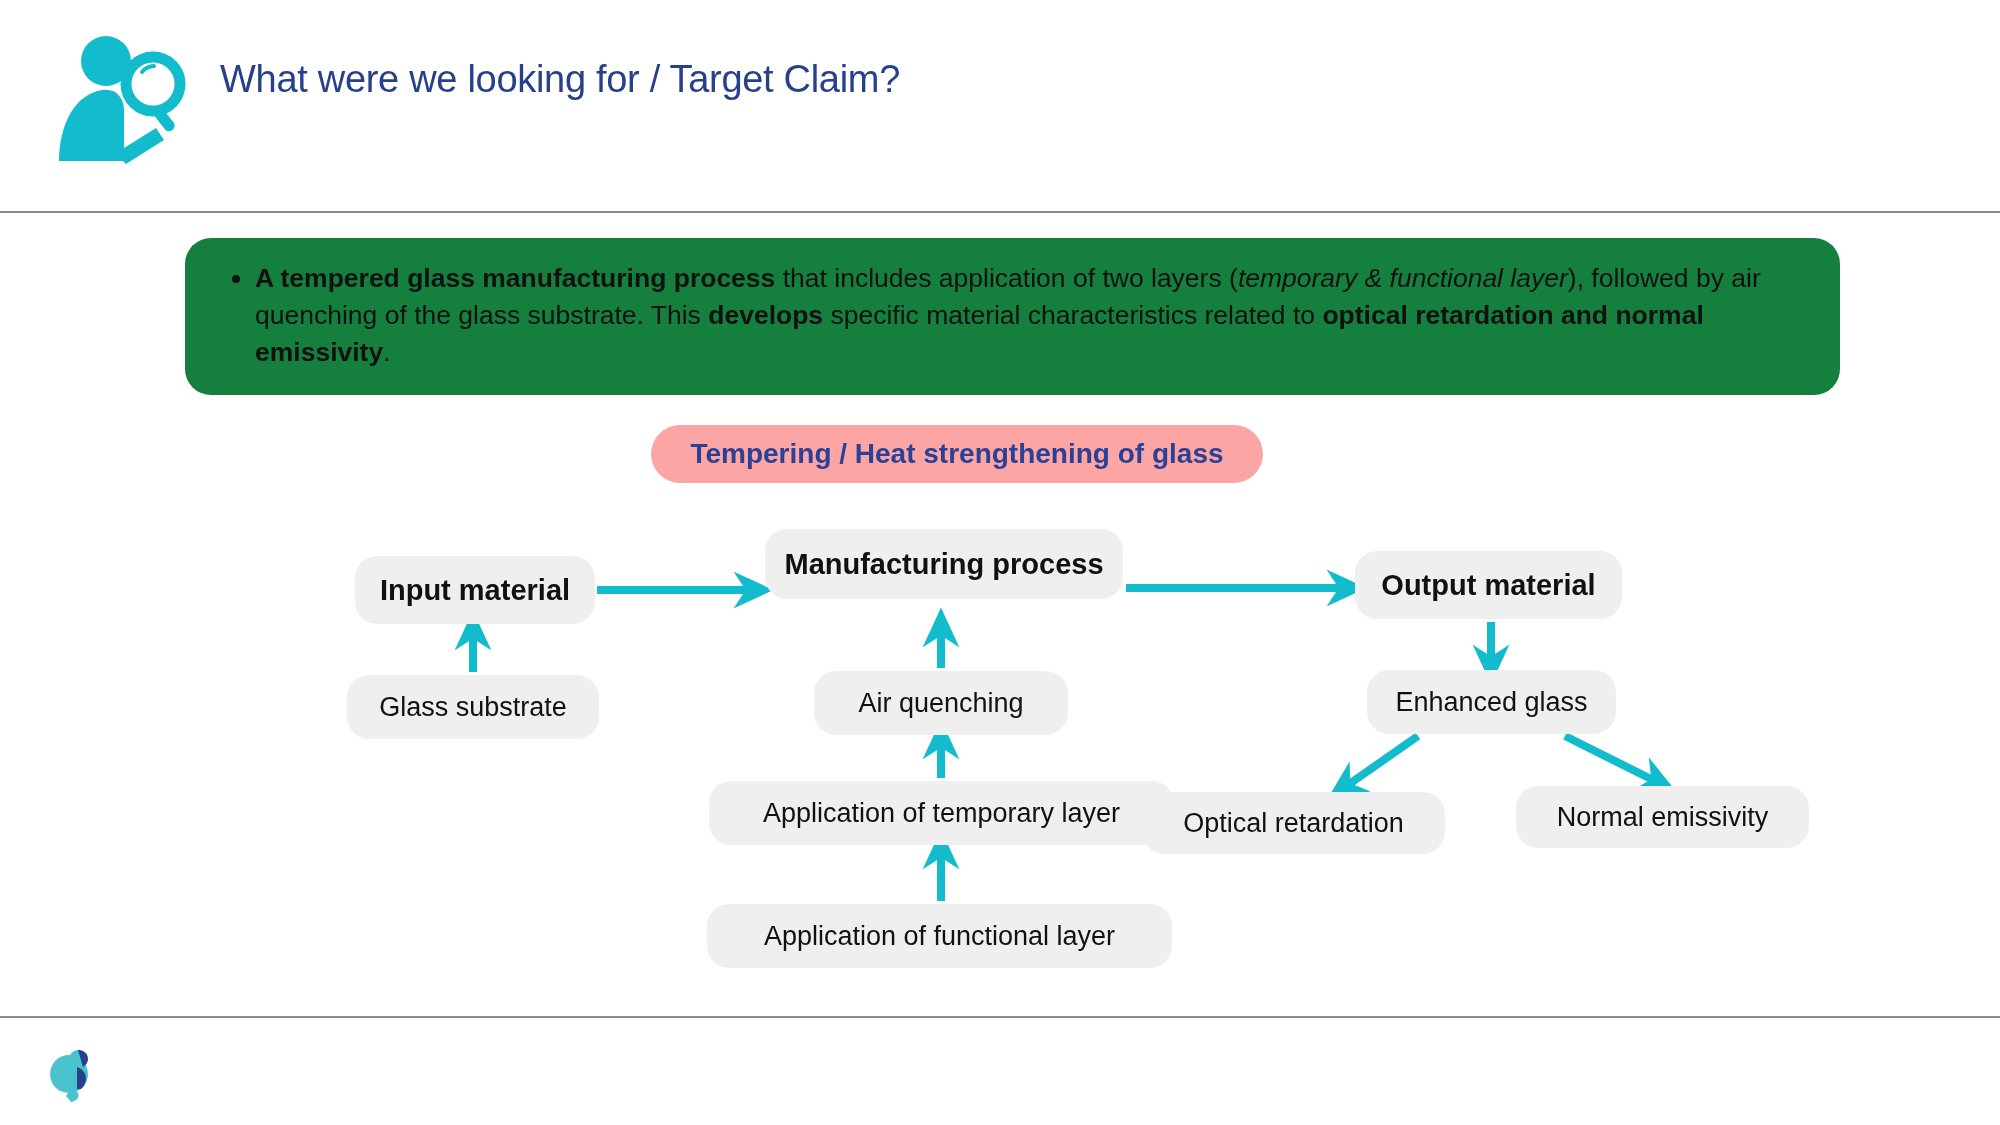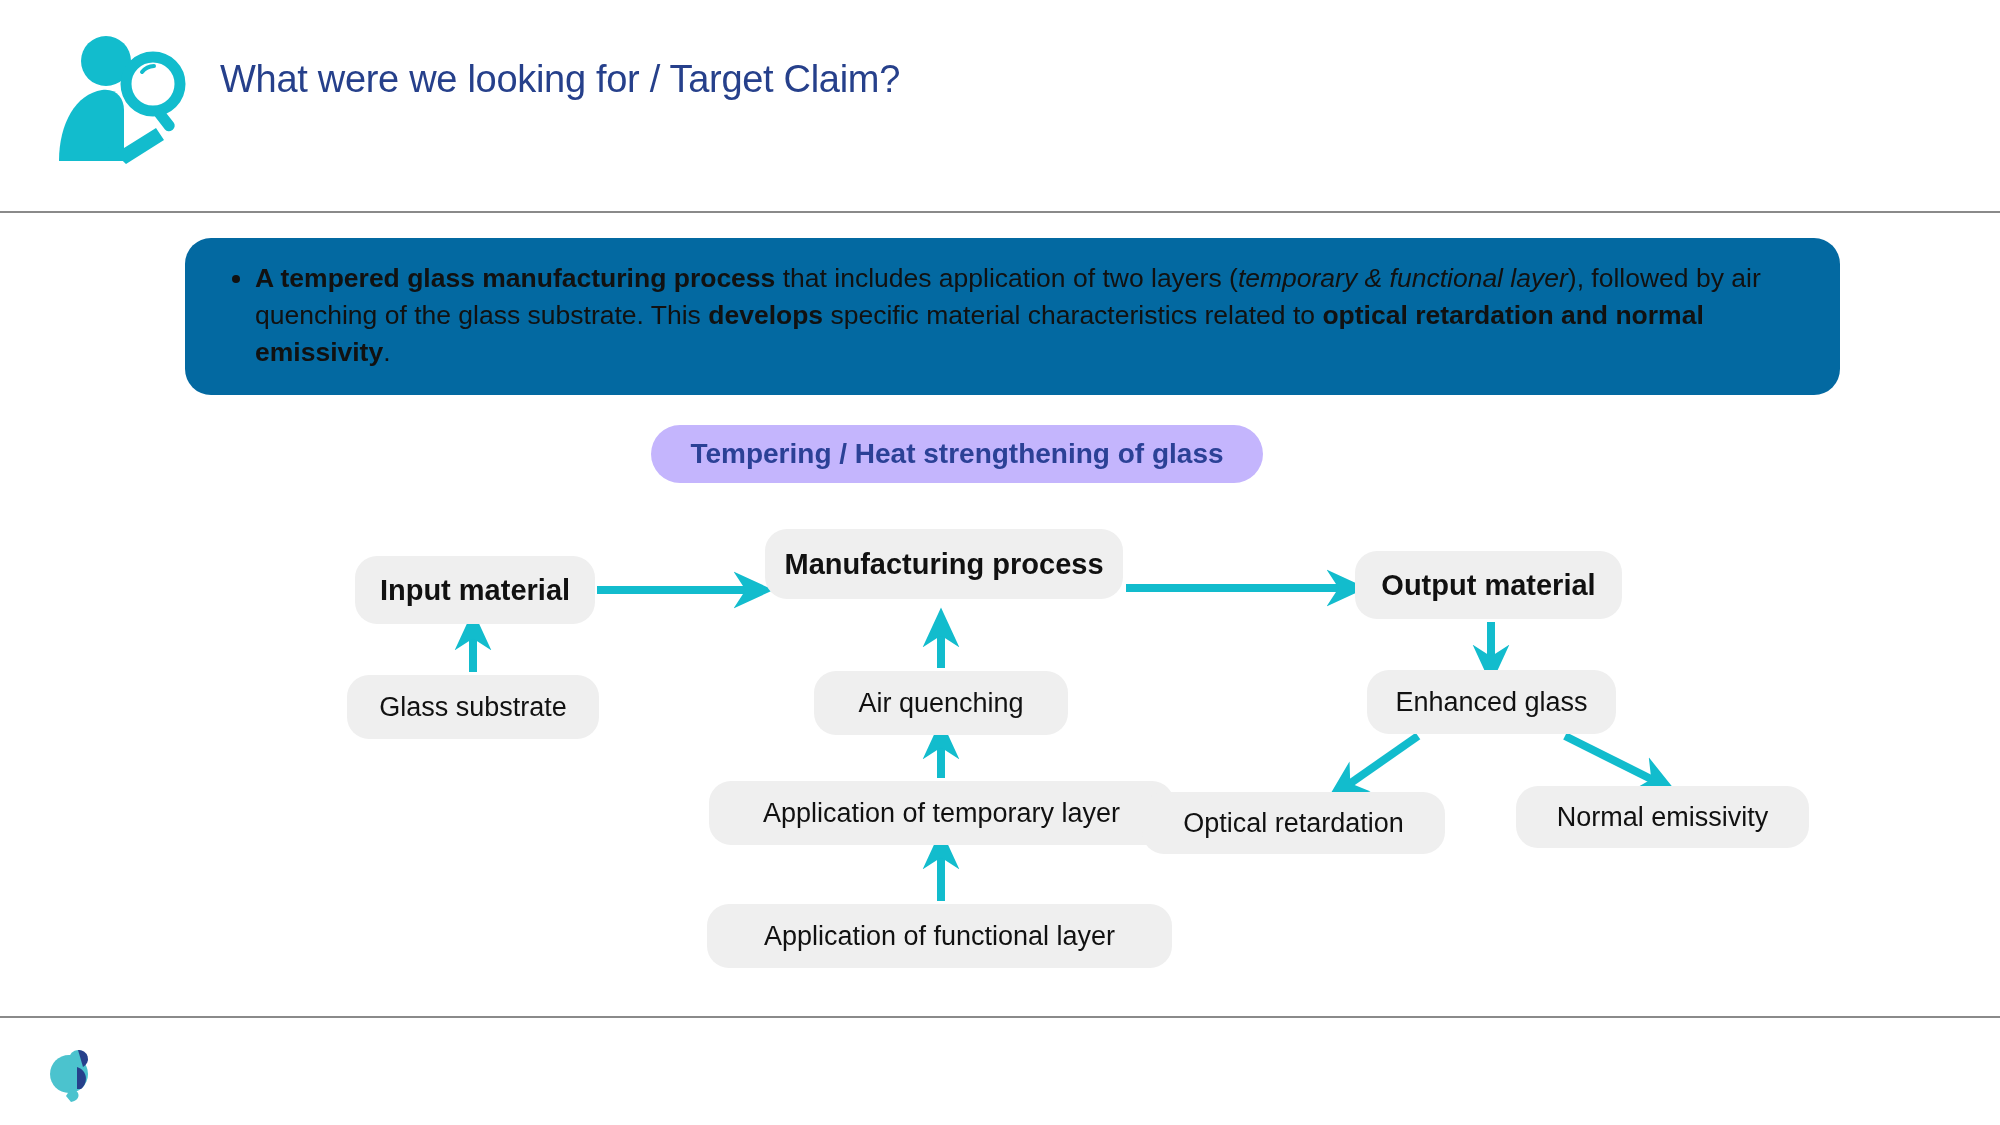--- a/index.html
+++ b/index.html
@@ -50,21 +50,21 @@
   #rule-top { top: 211px; }
   #rule-bottom { top: 1016px; }
 
   
   #claim-box {
     position: absolute;
     left: 185px;
     top: 238px;
     width: 1655px;
     box-sizing: border-box;
-    background: #0369a1;
+    background: #15803d;
     border-radius: 26px;
     padding: 22px 28px 24px 28px;
   }
   #claim-list {
     margin: 0;
     padding: 0 0 0 42px;
     list-style: disc;
   }
   #claim-list li {
     font-size: 26.5px;
@@ -101,21 +101,21 @@
   }
   .node.bold { font-weight: 700; }
   .node.plain { font-weight: 400; }
 
   #banner-tempering {
     position: absolute;
     left: 651px;
     top: 425px;
     width: 612px;
     height: 58px;
-    background: #c4b5fd;
+    background: #fca5a5;
     border-radius: 29px;
     display: flex;
     align-items: center;
     justify-content: center;
     font-size: 28px;
     font-weight: 700;
     color: #2b4196;
     white-space: nowrap;
   }
 

